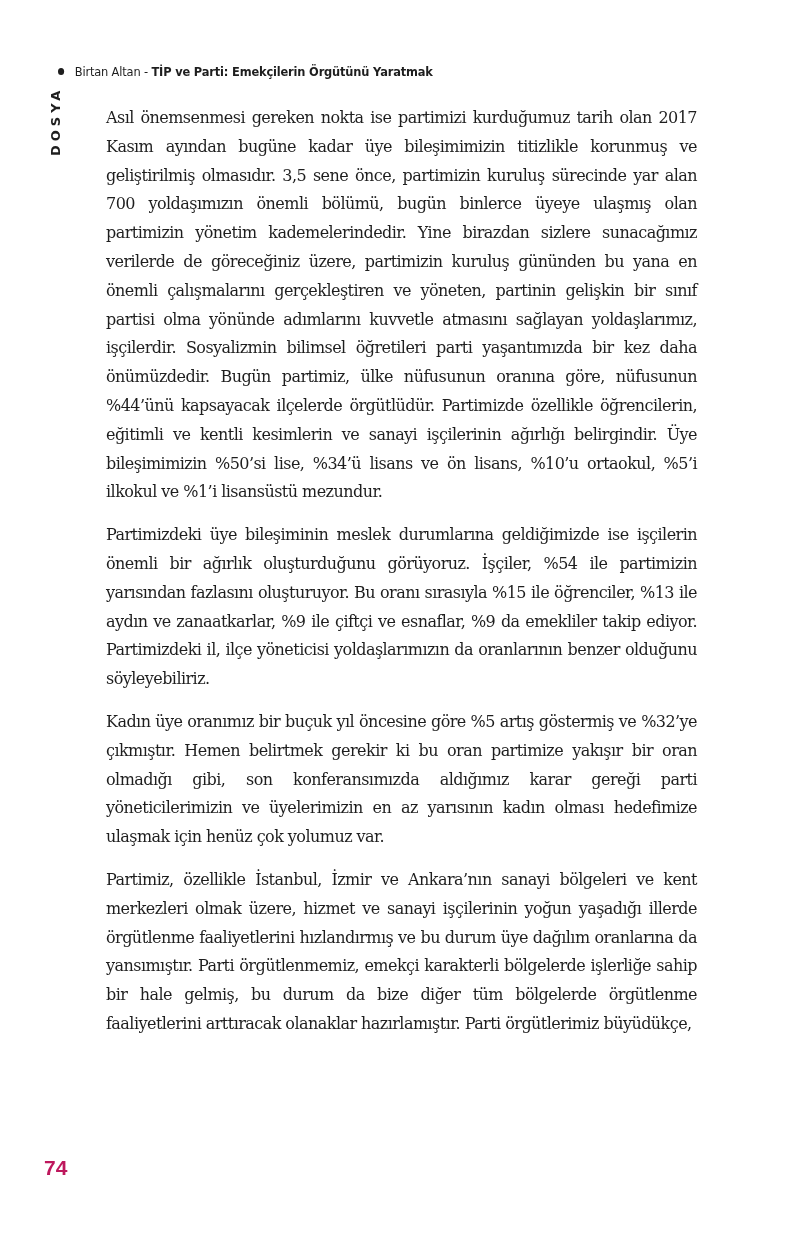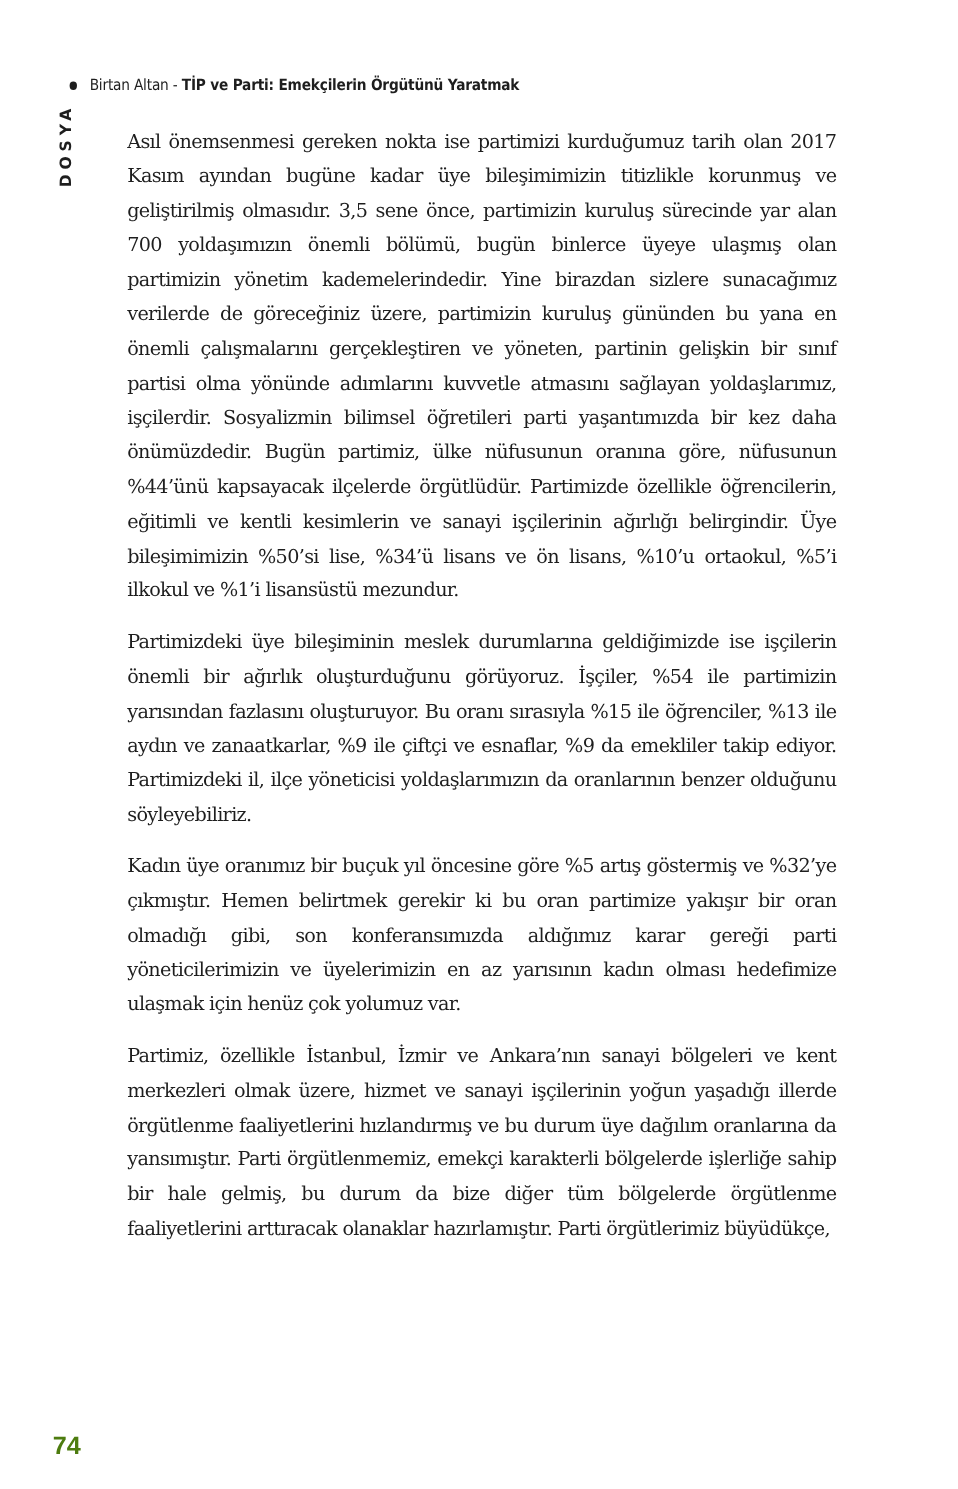--- a/index.html
+++ b/index.html
@@ -18,22 +18,22 @@
       transform: rotate(-90deg); transform-origin: left top;
       font-family: "DejaVu Sans", sans-serif; font-weight: bold; font-size: 13px; letter-spacing: 4px; color: #1e1e1e;
     }
     .body-text {
       position: absolute; left: 106px; top: 104px; width: 591px;
       font-family: "DejaVu Serif", serif; font-size: 16px; line-height: 28.8px;
       text-align: justify; hyphens: manual; letter-spacing: -0.55px; word-spacing: 0px;
     }
     .body-text p { margin: 0 0 14px 0; }
     .page-number {
-      position: absolute; left: 44px; top: 1194px;
-      font-family: "Liberation Sans", sans-serif; font-weight: bold; font-size: 21px; color: #4d7c0f;
+      position: absolute; left: 44px; top: 1156px;
+      font-family: "Liberation Sans", sans-serif; font-weight: bold; font-size: 21px; color: #be185d;
     }
   </style>
 </head>
 <body>
 
 <div class="running-head">
   <span class="bullet"></span>
   <span class="author">Birtan Altan</span>
   <span class="sep">-</span>
   <span class="title">TİP ve Parti: Emekçilerin Örgütünü Yaratmak</span>

